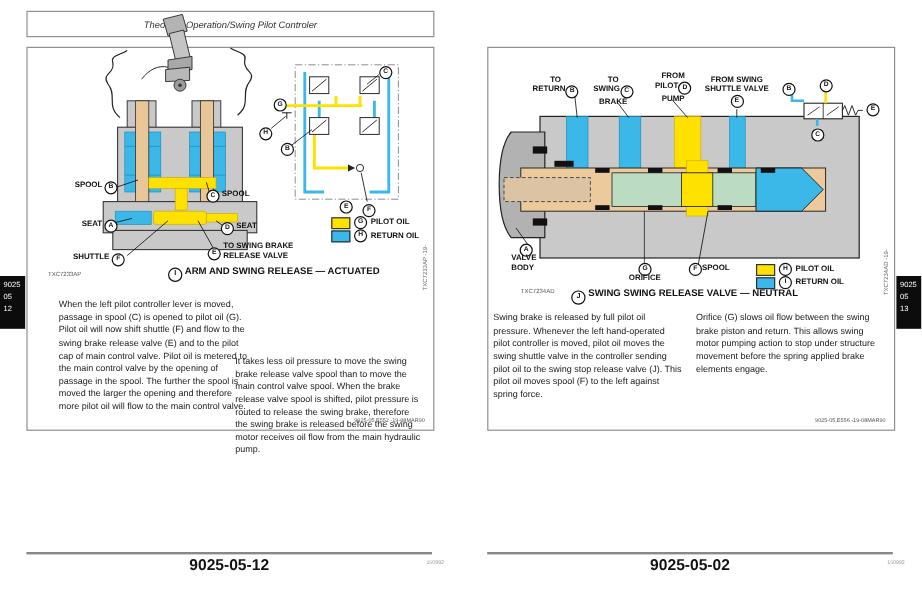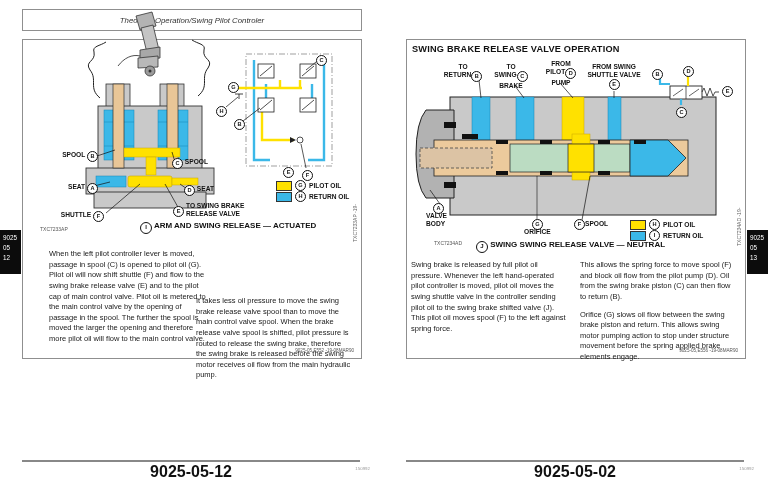--- a/index.html
+++ b/index.html
@@ -35,21 +35,21 @@
 
   .col{position:absolute;font-size:7.5px;line-height:1.42;color:#1a1a1a;text-align:left;}
   .col p{margin:0 0 7px 0;}
 
   .inner-footer{position:absolute;right:6px;bottom:3px;font-size:4.6px;color:#555;}
 
   .sec-title{position:absolute;font-size:9.2px;font-weight:bold;letter-spacing:.2px;white-space:nowrap;}
 
   .footer-rule{position:absolute;top:460px;left:22px;width:338px;border-top:2px solid #888;}
   .page-number{position:absolute;top:463px;left:22px;width:338px;text-align:center;
-    font-size:16px;font-weight:bold;color:#111;}
+    font-size:13px;font-weight:bold;color:#111;}
   .print-code{position:absolute;top:466px;right:14px;font-size:4.4px;color:#999;}
 
   .tab{position:absolute;top:230px;width:21px;height:44px;background:#0c0c0c;color:#fff;
     font-size:6.3px;line-height:1.55;padding:3px 0 0 3px;box-sizing:border-box;}
   .tab div{white-space:nowrap;}
   .page.left .tab{left:0;} .page.right .tab{left:363px;}
 
   .watermark{position:absolute;left:226px;top:227px;z-index:60;font-size:31px;font-weight:bold;
     letter-spacing:-.5px;color:rgba(205,153,10,.9);white-space:nowrap;}
 </style>
@@ -202,21 +202,20 @@
 
     <div class="footer-rule"></div>
     <div class="page-number">9025-05-12</div>
     <div class="print-code">150992</div>
   </div>
 
   <div class="page right">
 
 
     <div class="content-box"></div>
-    <div class="sec-title" style="left:28px;top:44px;">SWING BRAKE RELEASE VALVE OPERATION</div>
 
     <svg class="art" width="384" height="497" viewBox="0 0 384 497">
 
       <rect x="66" y="97" width="266" height="118" fill="#c9c9c9" stroke="#222" stroke-width="1"></rect>
       <path d="M42,110 h28 v88 h-28 q-10,-12 -10,-44 q0,-32 10,-44 z" fill="#b2b2b2" stroke="#222" stroke-width="1"></path>
       <rect x="60" y="122" width="12" height="6" fill="#111"></rect>
       <rect x="60" y="182" width="12" height="6" fill="#111"></rect>
 
       <rect x="88" y="97" width="18" height="44" fill="#3bb8e8" stroke="#1785b5" stroke-width=".5"></rect>
       <rect x="132" y="97" width="18" height="44" fill="#3bb8e8" stroke="#1785b5" stroke-width=".5"></rect>
@@ -306,24 +305,23 @@
     </div>
 
     <div class="fig-code" style="left:50px;top:240px;">TXC7234AD</div>
     <div class="caption" style="left:92px;top:240px;">
       <span class="circ">J</span>
       <span>SWING SWING RELEASE VALVE — NEUTRAL</span>
     </div>
     <div class="vcode" style="left:352px;top:246px;">TXC7234AD   -19-</div>
 
     <div class="col" style="left:27px;top:260px;width:158px;">
-      <p>Swing brake is released by full pilot oil pressure. Whenever the left hand-operated pilot controller is moved, pilot oil moves the swing shuttle valve in the controller sending pilot oil to the swing brake shifted valve (J). This pilot oil moves spool (F) to the left against spring force.</p>
+      <p>Swing brake is released by full pilot oil pressure. Whenever the left hand-operated pilot controller is moved, pilot oil moves the swing shuttle valve in the controller sending pilot oil to the swing stop release valve (J). This pilot oil moves spool (F) to the left against spring force.</p>
     </div>
     <div class="col" style="left:196px;top:260px;width:158px;">
-      <p>This allows the spring force to move spool (F) and block oil flow from the pilot pump (D). Oil from the swing brake piston (C) can then flow to return (B).</p>
       <p>Orifice (G) slows oil flow between the swing brake piston and return. This allows swing motor pumping action to stop under structure movement before the spring applied brake elements engage.</p>
     </div>
 
     <div class="inner-footer" style="right:30px;top:348px;">9025-05,E556  -19-08MAR90</div>
 
     <div class="tab">
       <div>9025</div>
       <div>05</div>
       <div>13</div>
     </div>

